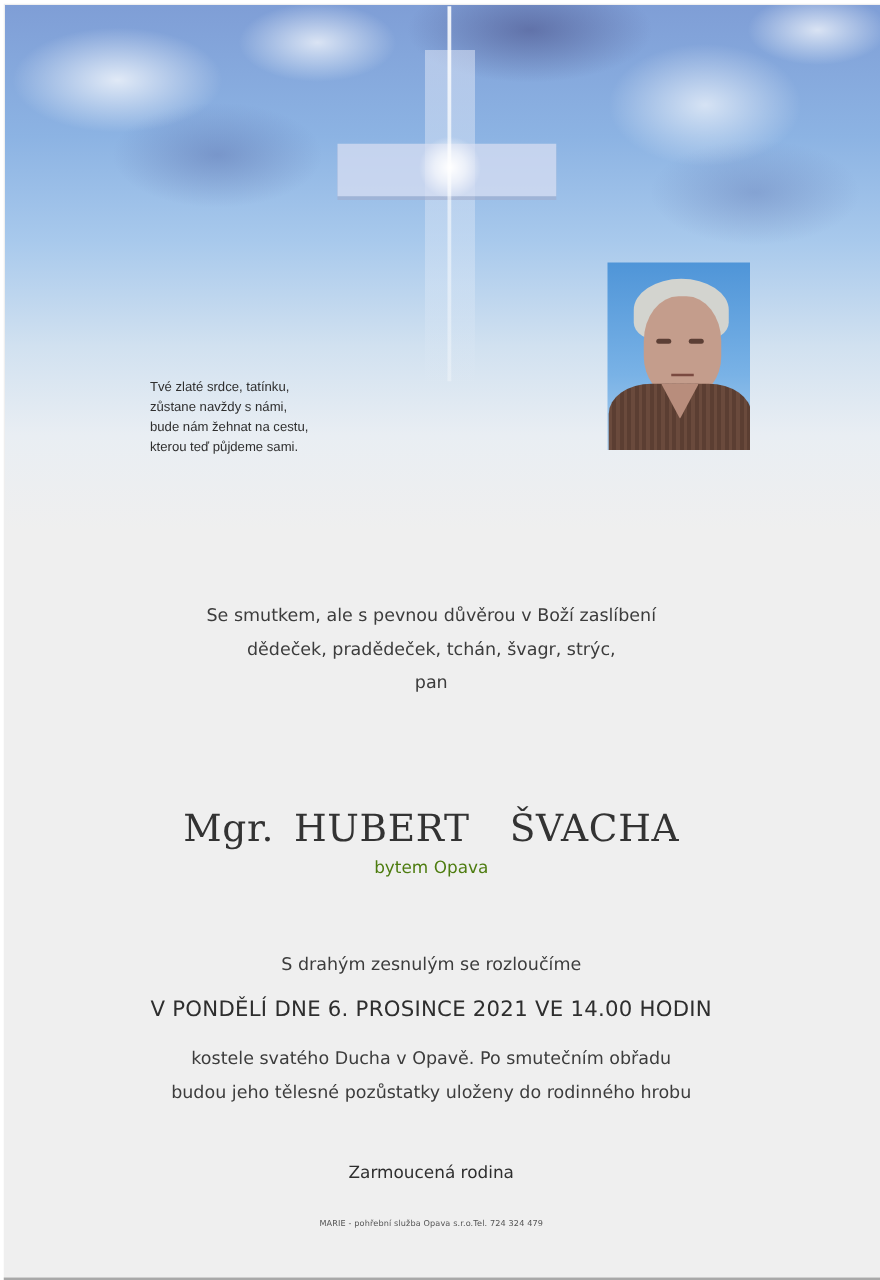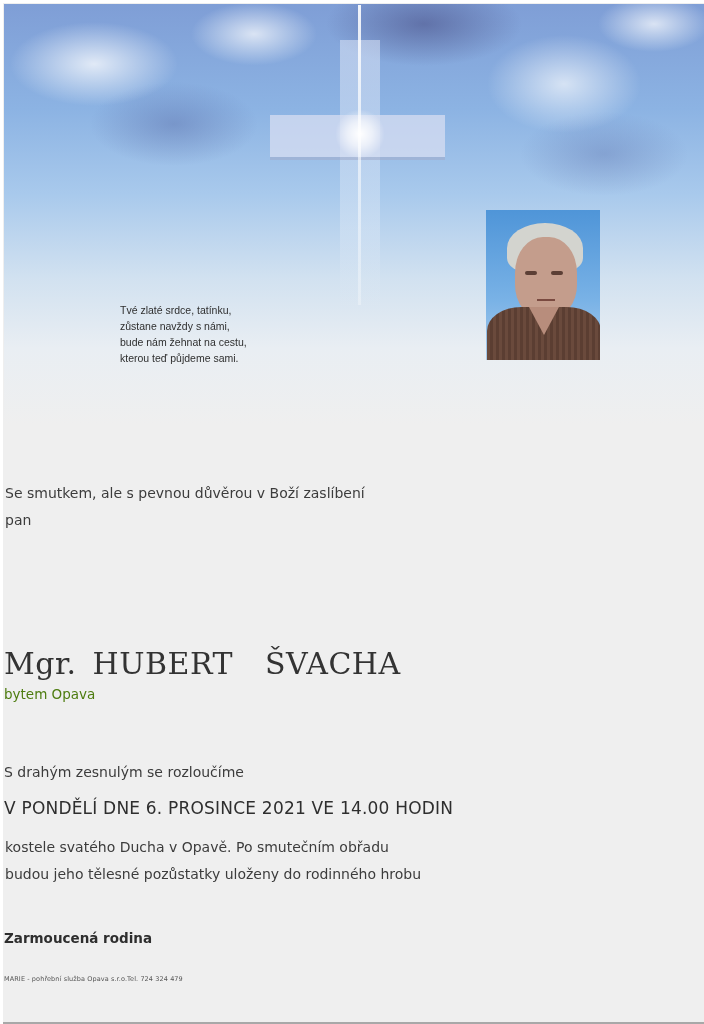--- a/index.html
+++ b/index.html
@@ -77,31 +77,31 @@
       background: #b88d7c; clip-path: polygon(0 0, 100% 0, 50% 100%);
     }
 
     
     .poem {
       position: absolute; left: 115px; top: 298px; width: 200px;
       font-family: "Liberation Sans", sans-serif; font-size: 10.5px; line-height: 15px; color: #2f2f2f;
     }
 
     
-    .center { position: absolute; left: 0; width: 682px; }
+    .center { position: absolute; left: 0; width: 682px; text-align: center; }
     .announce { top: 476px; font-size: 14px; line-height: 25.6px; color: #3c3c3c; }
     .name {
       top: 640px; font-family: "DejaVu Serif", serif; font-size: 30px; line-height: 40px; color: #333;
       letter-spacing: 0.5px; word-spacing: 6px;
     }
     .residence { top: 682px; font-size: 13.5px; color: #4d7c0f; }
     .farewell { top: 760px; font-size: 14px; color: #3c3c3c; }
     .datetime { top: 794px; font-family: "DejaVu Sans", sans-serif; font-weight: normal; font-size: 17px; color: #2e2e2e; letter-spacing: 0.2px; }
     .details { top: 830px; font-size: 14px; line-height: 25.6px; color: #3c3c3c; }
-    .signature { top: 926px; font-weight: bold; font-size: 13.5px; color: #2e2e2e; }
+    .signature { top: 926px; font-weight: normal; font-size: 13.5px; color: #2e2e2e; }
     .footer { top: 971px; font-size: 6.5px; color: #555; letter-spacing: 0.1px; }
     .line { display: block; }
   </style>
 </head>
 <body>
 
 <div class="page">
   <div class="sky">
     <div class="cross-vertical"></div>
     <div class="cross-horizontal"></div>
@@ -121,20 +121,21 @@
 
   <div class="poem">
     <span class="line">Tvé zlaté srdce, tatínku,</span>
     <span class="line">zůstane navždy s námi,</span>
     <span class="line">bude nám žehnat na cestu,</span>
     <span class="line">kterou teď půjdeme sami.</span>
   </div>
 
   <div class="center announce">
     <span class="line">Se smutkem, ale s pevnou důvěrou v Boží zaslíbení</span>
+    <span class="line">dědeček, pradědeček, tchán, švagr, strýc,</span>
     <span class="line">pan</span>
   </div>
 
   <div class="center name" style="white-space: pre;">Mgr. HUBERT  ŠVACHA</div>
   <div class="center residence">bytem Opava</div>
 
   <div class="center farewell">S drahým zesnulým se rozloučíme</div>
   <div class="center datetime">V PONDĚLÍ DNE 6. PROSINCE 2021 VE 14.00 HODIN</div>
 
   <div class="center details">

